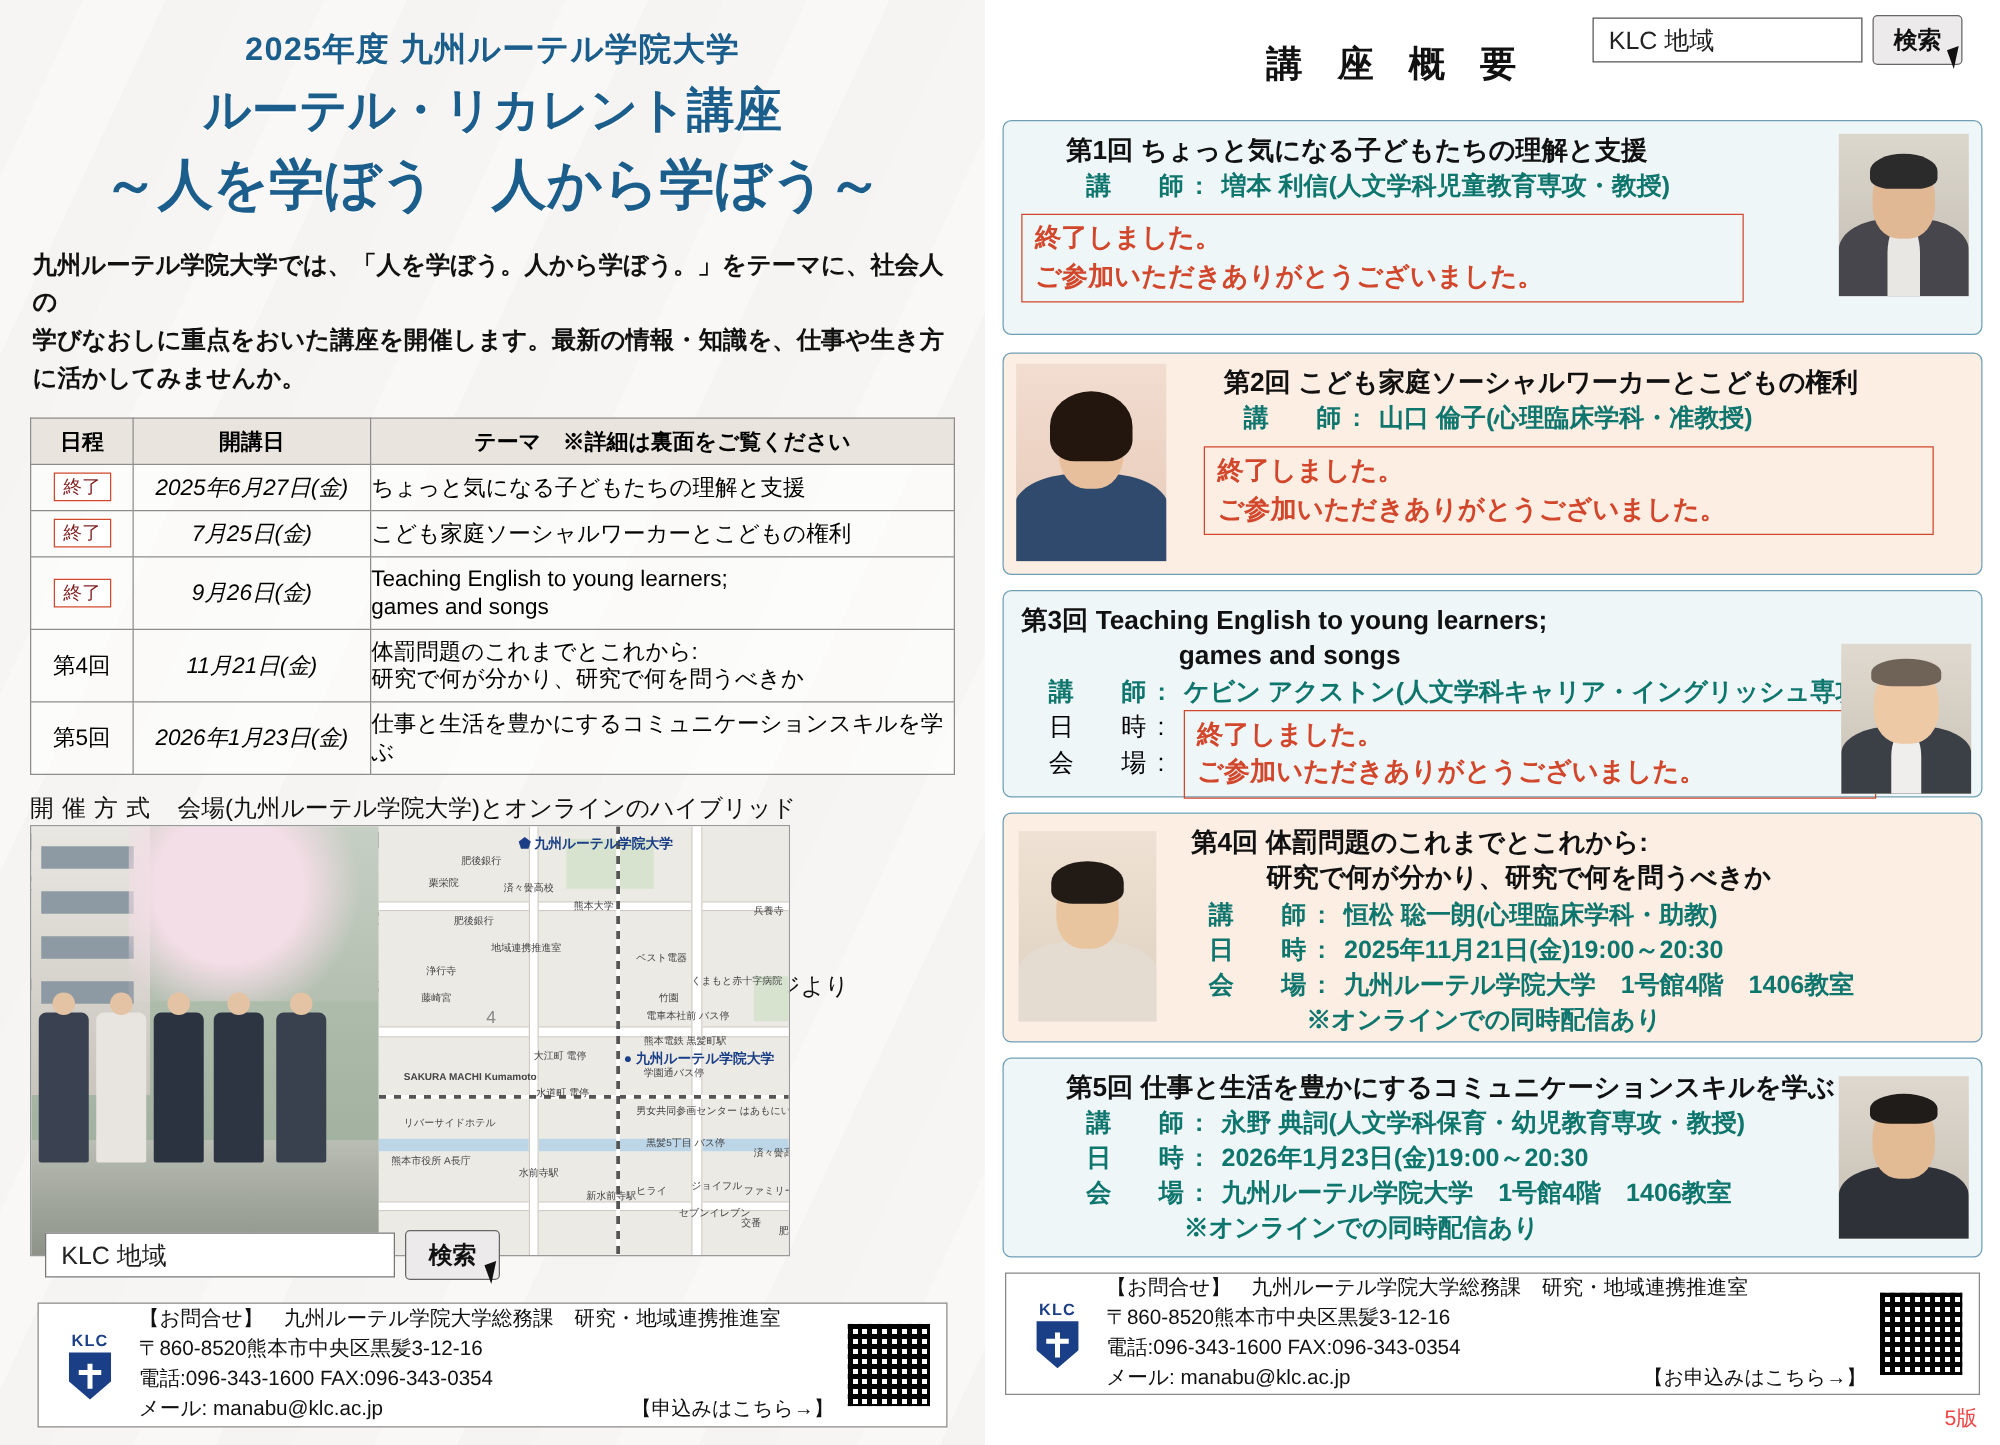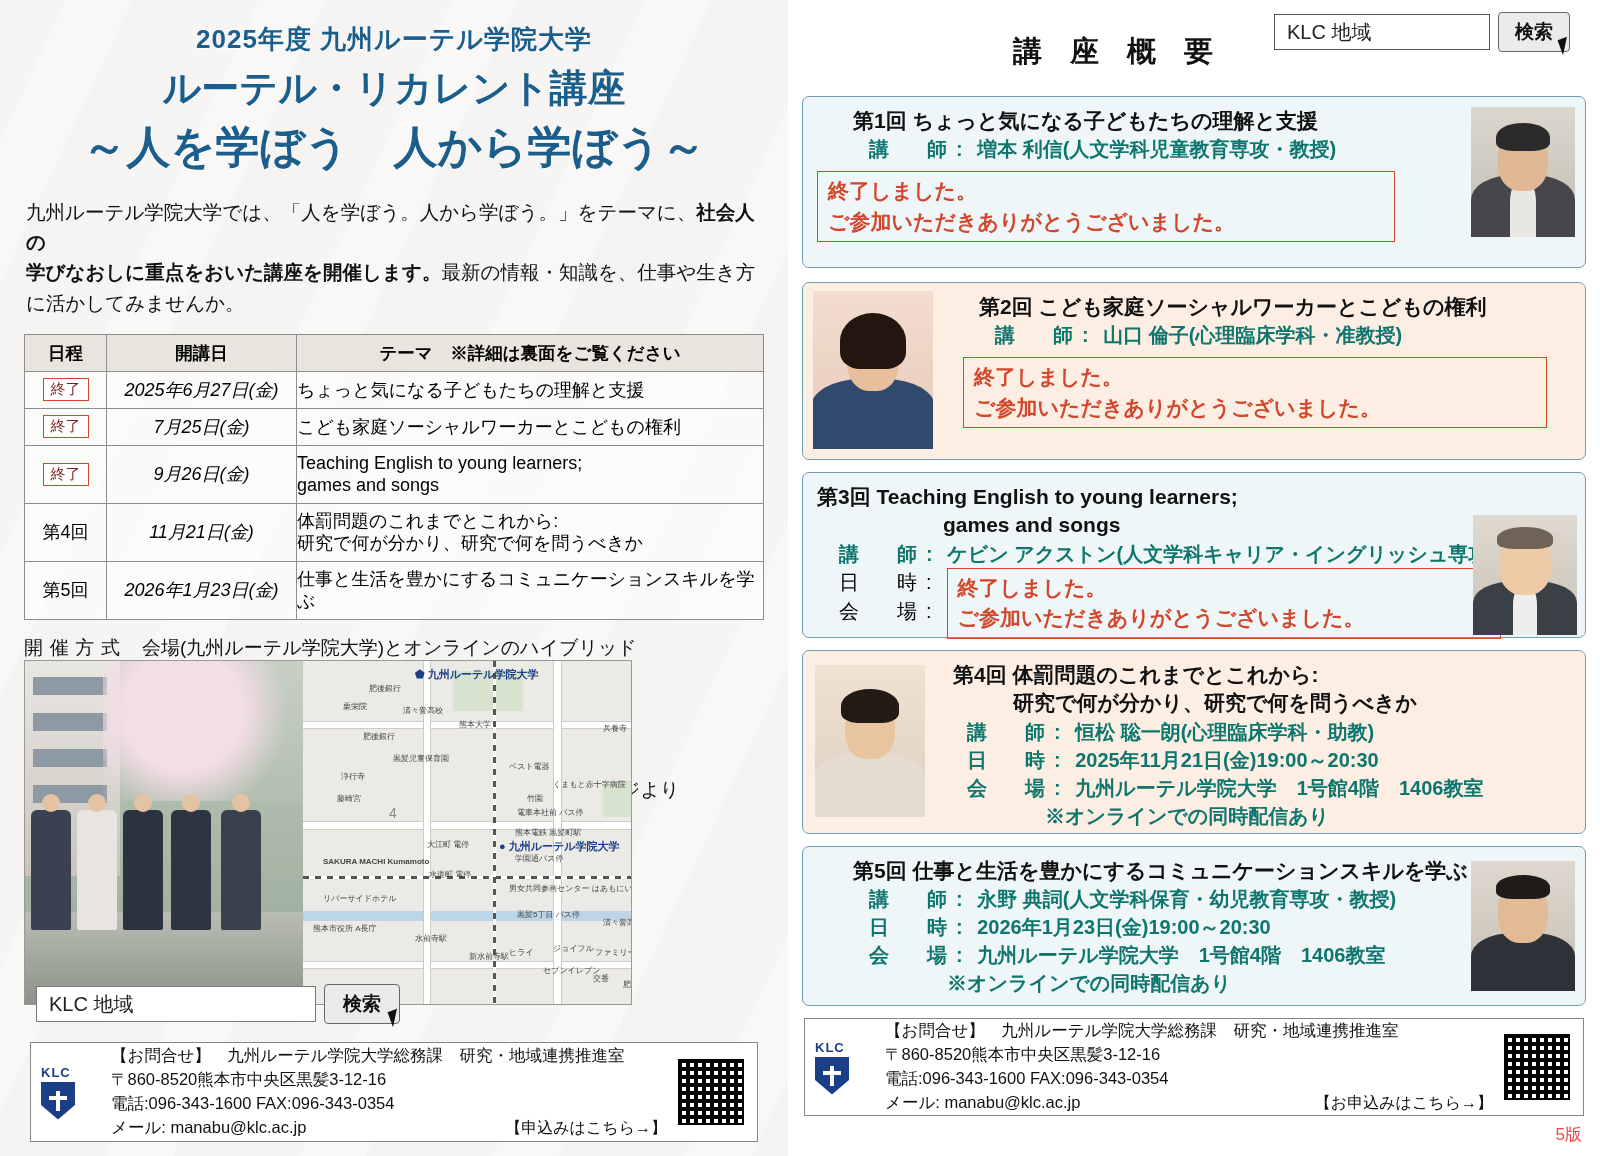--- a/index.html
+++ b/index.html
@@ -34,21 +34,21 @@
   }
   .title-sub {
     color:#1b5e8c; font-size:44px; font-weight:bold; margin-top:4px;
     text-shadow:0 1px 0 #fff;
   }
 
   .lead {
     margin:20px 26px 0 26px; font-size:19.5px; line-height:1.55; color:#111;
     font-weight:bold;
   }
-  .lead .thin { font-weight:normal; }
+  .lead .thin { font-weight:bold; }
 
   table.schedule {
     margin:16px 24px 0 24px; width:740px; border-collapse:collapse;
     background:rgba(255,255,255,0.55);
     font-size:18px;
   }
   table.schedule th, table.schedule td {
     border:1px solid #8d8d8d; padding:6px 0; vertical-align:middle;
   }
   table.schedule thead th {
@@ -120,21 +120,21 @@
   .cursor-map { position:absolute; left:390px; top:1010px; width:0; height:0;
     border-left:10px solid #111; border-bottom:16px solid transparent; transform:rotate(-20deg); }
 
   .contact-left {
     position:absolute; left:30px; top:1042px; width:728px; height:100px;
     background:#fff; border:1px solid #888; display:flex; align-items:center;
     padding:6px 10px;
   }
   .klc-logo {
     width:62px; height:62px; flex:0 0 62px; margin-right:8px;
-    display:flex; flex-direction:column; align-items:flex-start; justify-content:center;
+    display:flex; flex-direction:column; align-items:center; justify-content:center;
   }
   .klc-logo .txt { font-size:13px; font-weight:bold; color:#1b3f87; letter-spacing:1px; }
   .klc-logo .shield {
     width:34px; height:38px; background:#1b3f87;
     clip-path:polygon(50% 0,100% 0,100% 62%,50% 100%,0 62%,0 0);
     display:flex; align-items:center; justify-content:center; color:#fff; font-size:10px;
     margin-top:2px;
   }
   .klc-logo .shield .cross { width:4px; height:20px; background:#fff; position:relative; }
   .klc-logo .shield .cross:after { content:""; position:absolute; left:-7px; top:5px; width:18px; height:4px; background:#fff; }
@@ -322,21 +322,21 @@
           <div class="pin" style="left:196px;top:178px;">
             <span class="star">●</span>
             <span>九州ルーテル学院大学</span>
           </div>
 
           <div class="lbl" style="left:66px;top:22px;">肥後銀行</div>
           <div class="lbl" style="left:40px;top:40px;">栗栄院</div>
           <div class="lbl" style="left:100px;top:44px;">済々黌高校</div>
           <div class="lbl" style="left:156px;top:58px;">熊本大学</div>
           <div class="lbl" style="left:60px;top:70px;">肥後銀行</div>
-          <div class="lbl" style="left:90px;top:92px;">黒髪児童保育園</div>
+          <div class="lbl" style="left:90px;top:92px;">地域連携推進室</div>
           <div class="lbl" style="left:300px;top:62px;">兵養寺</div>
           <div class="lbl" style="left:366px;top:44px;">武蔵ヶ丘・菊陽→</div>
           <div class="lbl" style="left:38px;top:110px;">浄行寺</div>
           <div class="lbl" style="left:206px;top:100px;">ベスト電器</div>
           <div class="lbl" style="left:250px;top:118px;">くまもと赤十字病院</div>
           <div class="lbl" style="left:224px;top:132px;">竹園</div>
           <div class="lbl" style="left:34px;top:132px;">藤崎宮</div>
           <div class="lbl" style="left:214px;top:146px;">電車本社前 バス停</div>
           <div class="lbl" style="left:212px;top:166px;">熊本電鉄 黒髪町駅</div>
           <div class="lbl" style="left:212px;top:192px;">学園通バス停</div>

